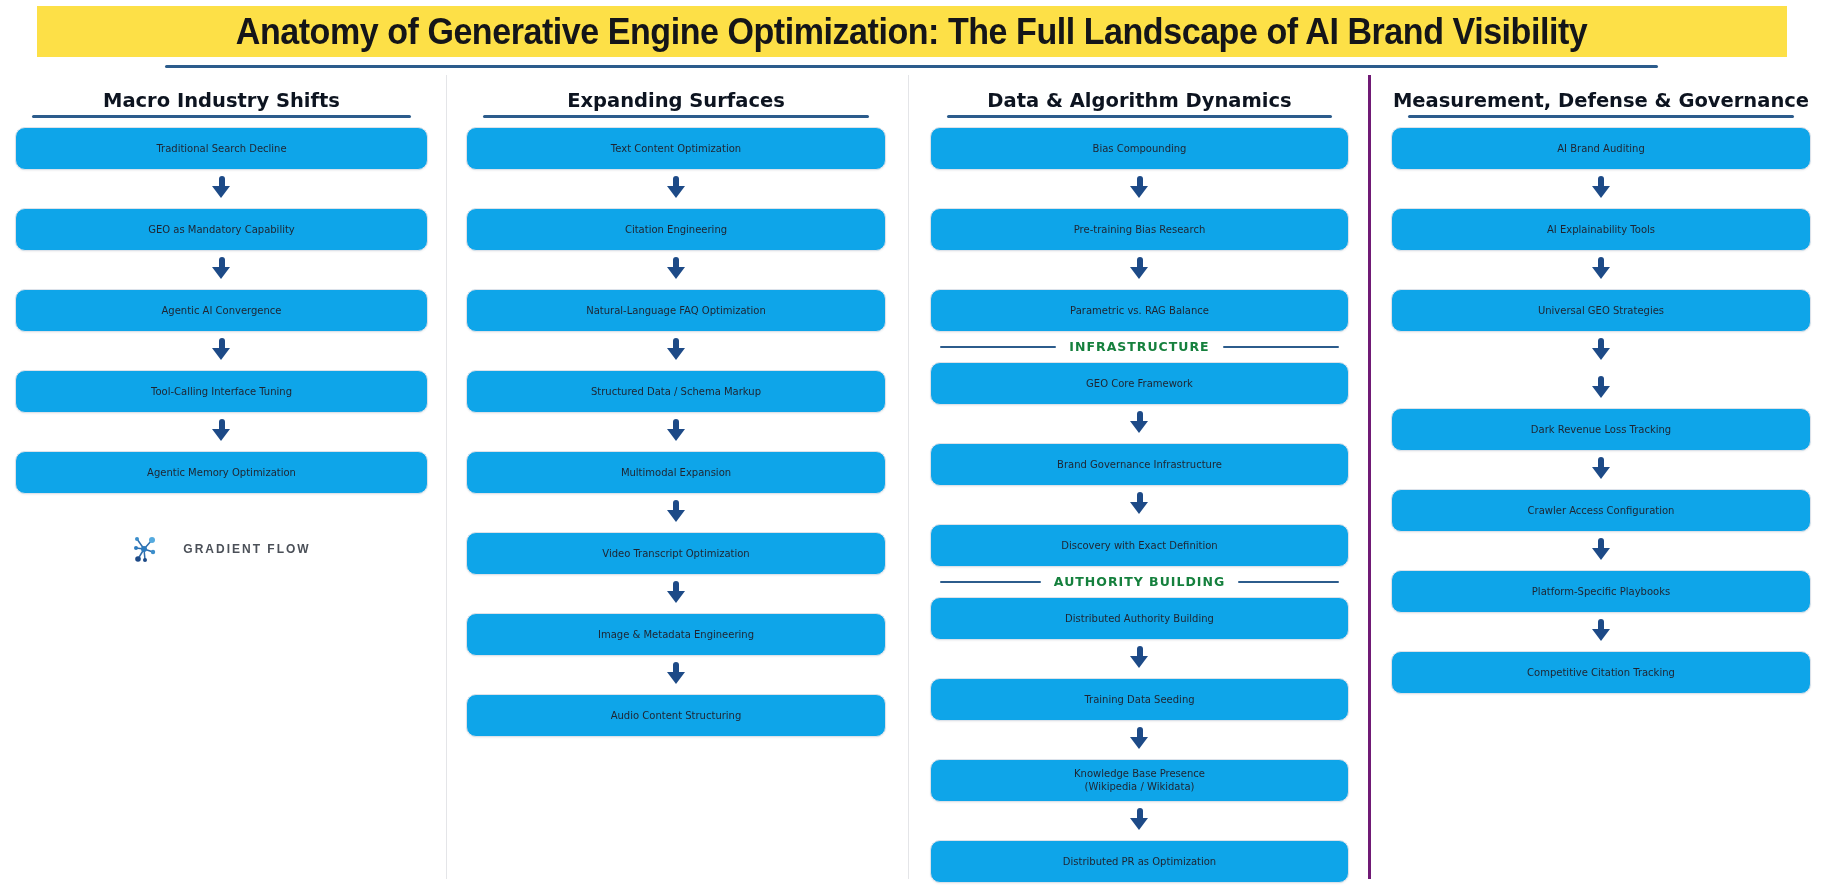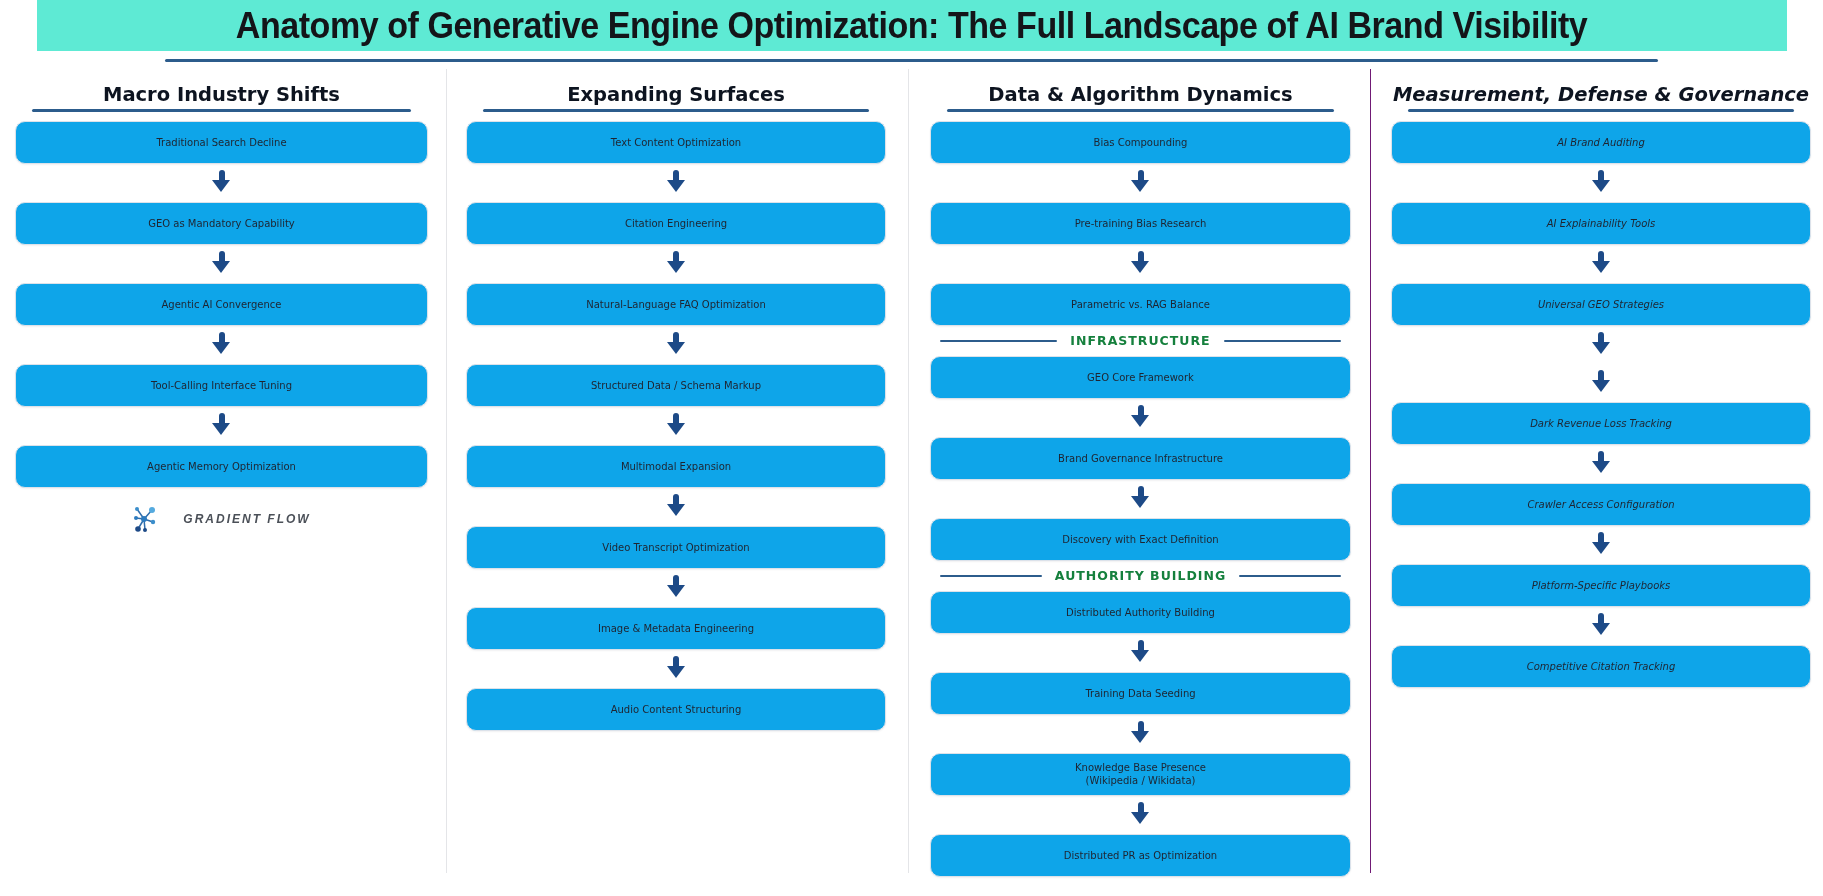--- a/index.html
+++ b/index.html
@@ -2,22 +2,22 @@
 <html><head>
 <meta charset="utf-8">
 <style>
   * { margin:0; padding:0; box-sizing:border-box; }
   html,body { background:#ffffff; }
   body { width:1823px; height:896px; overflow:hidden; font-family:"DejaVu Sans", sans-serif; }
   .page { position:relative; width:1823px; height:896px; background:#fff; }
 
   
   .titlebar {
-    width:1750px; height:51px; margin:0 auto 0;
-    background:#5eead4;
+    width:1750px; height:51px; margin:6px auto 0;
+    background:#fde047;
     display:flex; align-items:center; justify-content:center;
   }
   .titlebar h1 {
     font-family:"Liberation Sans", sans-serif;
     font-size:37px; font-weight:bold; color:#141519;
     letter-spacing:-0.5px; white-space:nowrap;
     transform:scaleX(0.92); transform-origin:center;
   }
   .title-rule {
     width:1493px; height:3px; margin:8px auto 0;
@@ -26,22 +26,22 @@
 
   
   .board {
     margin-top:7px;
     display:grid;
     grid-template-columns:447px 462px 462px 452px;
   }
   .col { height:804px; }
   .col1 { padding:0 18px 0 15px;  border-right:1px solid #e4e5e8; }
   .col2 { padding:0 22px 0 19px; border-right:1px solid #e4e5e8; }
-  .col3 { padding:0 19px 0 21px; border-right:1px solid #701a75; }
-  .col4 { padding:0 12px 0 20px;font-style:italic; }
+  .col3 { padding:0 19px 0 21px; border-right:3px solid #701a75; }
+  .col4 { padding:0 12px 0 20px; }
 
   .col-h {
     margin-top:14px; text-align:center;
     font-size:19.5px; font-weight:bold; color:#0d1420;
     line-height:23px; white-space:nowrap;
   }
   .col-rule {
     height:2.5px; width:92%; margin:3px auto 0;
     background:#2c5c8c; border-radius:2px;
   }
@@ -78,22 +78,22 @@
   .section::before, .section::after {
     content:""; flex:1; height:2px; background:#2c5c8c; border-radius:1px;
   }
   .section-label {
     font-size:12.5px; font-weight:bold; color:#15803d;
     letter-spacing:1px; white-space:nowrap;
   }
 
   
   .logo {
-    margin-top:16px;
-    display:flex; align-items:center; justify-content:center; gap:25px;font-style:italic;
+    margin-top:40px;
+    display:flex; align-items:center; justify-content:center; gap:25px;
   }
   .logo-text {
     font-family:"Liberation Sans", sans-serif;
     font-size:12px; font-weight:bold; letter-spacing:2px; color:#4b5058;
     white-space:nowrap;
   }
 </style>
 </head>
 <body>
 

